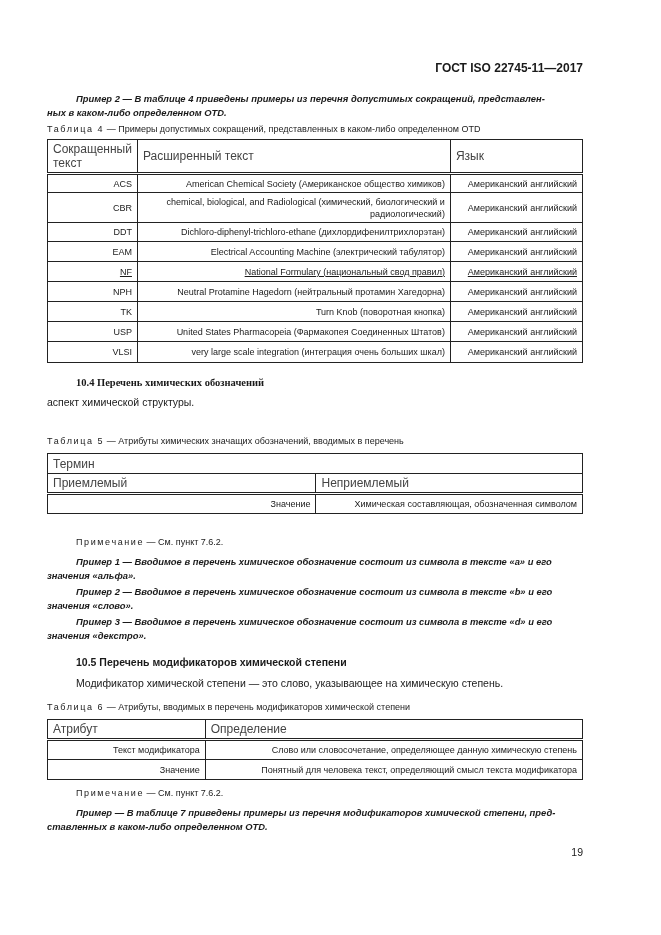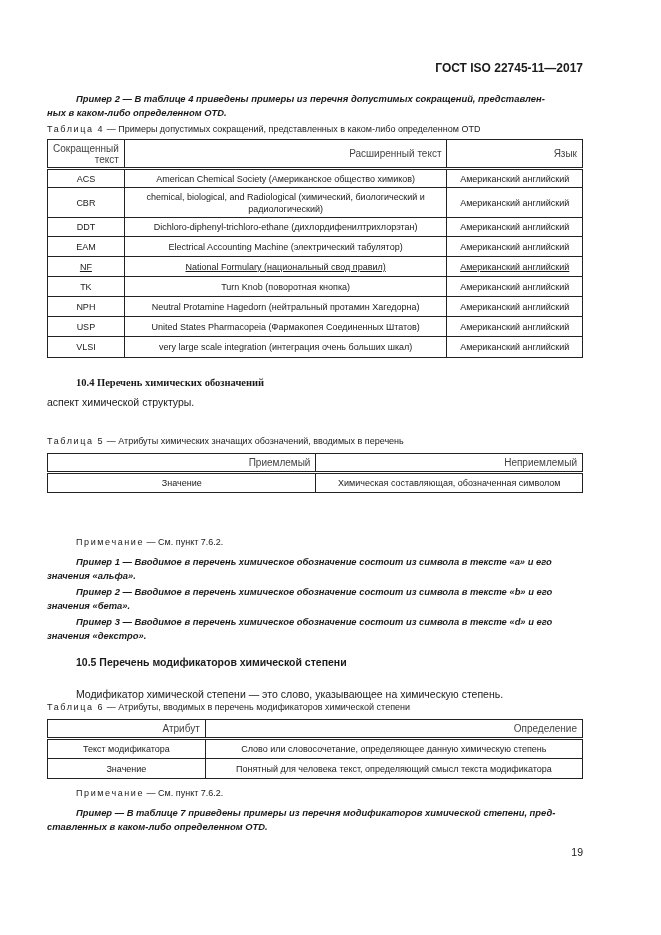--- a/index.html
+++ b/index.html
@@ -6,22 +6,22 @@
   body { width:661px; height:935px; position:relative; overflow:hidden;
          font-family:"Liberation Sans", sans-serif; color:#1a1a1a; }
   .abs { position:absolute; }
   .hdr { right:78px; top:61px; font-size:12px; font-weight:bold; }
   .ex { font-weight:bold; font-style:italic; font-size:9.4px; line-height:14px; }
   .cap { font-size:9px; color:#222; }
   .cap .sp { letter-spacing:1.6px; }
   .h2 { font-weight:bold; font-size:10.5px; }
   .body { font-size:10.5px; line-height:16px; }
   table { border-collapse:collapse; position:absolute; left:47px; width:536px; font-size:9px; }
-  td, th { border:1px solid #222; padding:2px 5px; vertical-align:middle; text-align:center; font-weight:normal; }
-  th { font-size:10px; color:#444; text-align:right; }
+  td, th { border:1px solid #222; padding:2px 5px; vertical-align:middle; text-align:right; font-weight:normal; }
+  th { font-size:12px; color:#444; text-align:left; }
   tr.hdrrow th { border-bottom:3px double #222; }
   .note { font-size:9px; }
   .note .sp { letter-spacing:1.6px; }
   .pg { right:78px; top:846px; font-size:10.5px; }
 </style>
 </head>
 <body>
 
 <div class="abs hdr">ГОСТ ISO 22745-11—2017</div>
 
@@ -65,27 +65,27 @@
     <td>EAM</td>
         <td>Electrical Accounting Machine (электрический табулятор)</td>
         <td>Американский английский</td>
   </tr>
   <tr style="height:20px;text-decoration:underline;">
     <td>NF</td>
         <td>National Formulary (национальный свод правил)</td>
         <td>Американский английский</td>
   </tr>
   <tr style="height:20px;">
-    <td>TK</td>
-        <td>Turn Knob (поворотная кнопка)</td>
+    <td>NPH</td>
+        <td>Neutral Protamine Hagedorn (нейтральный протамин Хагедорна)</td>
         <td>Американский английский</td>
   </tr>
   <tr style="height:20px;">
-    <td>NPH</td>
-        <td>Neutral Protamine Hagedorn (нейтральный протамин Хагедорна)</td>
+    <td>TK</td>
+        <td>Turn Knob (поворотная кнопка)</td>
         <td>Американский английский</td>
   </tr>
   <tr style="height:20px;">
     <td>USP</td>
         <td>United States Pharmacopeia (Фармакопея Соединенных Штатов)</td>
         <td>Американский английский</td>
   </tr>
   <tr style="height:21px;">
     <td>VLSI</td>
         <td>very large scale integration (интеграция очень больших шкал)</td>
@@ -102,20 +102,23 @@
 <div class="abs cap" style="left:47px; top:436px;">
   <span class="sp">Таблица 5</span><span> — Атрибуты химических значащих обозначений, вводимых в перечень</span>
 </div>
 
 <table style="top:453px;">
   <colgroup>
       <col style="width:269px">
       <col style="width:267px">
     </colgroup>
   <tbody>
+      <tr style="height:20px;">
+    <th colspan="2">Термин</th>
+  </tr>
   <tr class="hdrrow" style="height:19px;">
     <th>Приемлемый</th>
     <th>Неприемлемый</th>
   </tr>
   <tr style="height:20px;">
     <td>Значение</td>
         <td>Химическая составляющая, обозначенная символом</td>
   </tr>
 </tbody>
   </table>
@@ -123,29 +126,29 @@
 <div class="abs note" style="left:76px; top:537px;">
   <span class="sp">Примечание</span><span> — См. пункт 7.6.2.</span>
 </div>
 
 <div class="abs ex" style="left:47px; top:555px; width:540px;">
   <div style="padding-left:29px;">Пример 1 — Вводимое в перечень химическое обозначение состоит из символа в тексте «a» и его</div>
   <div>значения «альфа».</div>
 </div>
 <div class="abs ex" style="left:47px; top:585px; width:540px;">
   <div style="padding-left:29px;">Пример 2 — Вводимое в перечень химическое обозначение состоит из символа в тексте «b» и его</div>
-  <div>значения «бета».</div>
+  <div>значения «слово».</div>
 </div>
 <div class="abs ex" style="left:47px; top:615px; width:540px;">
   <div style="padding-left:29px;">Пример 3 — Вводимое в перечень химическое обозначение состоит из символа в тексте «d» и его</div>
   <div>значения «декстро».</div>
 </div>
 
 <div class="abs h2" style="left:76px; top:656px;">10.5 Перечень модификаторов химической степени</div>
-<div class="abs body" style="left:76px; top:675px;margin-top:11px;">Модификатор химической степени — это слово, указывающее на химическую степень.</div>
+<div class="abs body" style="left:76px; top:675px;">Модификатор химической степени — это слово, указывающее на химическую степень.</div>
 
 <div class="abs cap" style="left:47px; top:702px;">
   <span class="sp">Таблица 6</span><span> — Атрибуты, вводимых в перечень модификаторов химической степени</span>
 </div>
 
 <table style="top:719px;">
   <colgroup>
       <col style="width:158px">
       <col style="width:378px">
     </colgroup>

